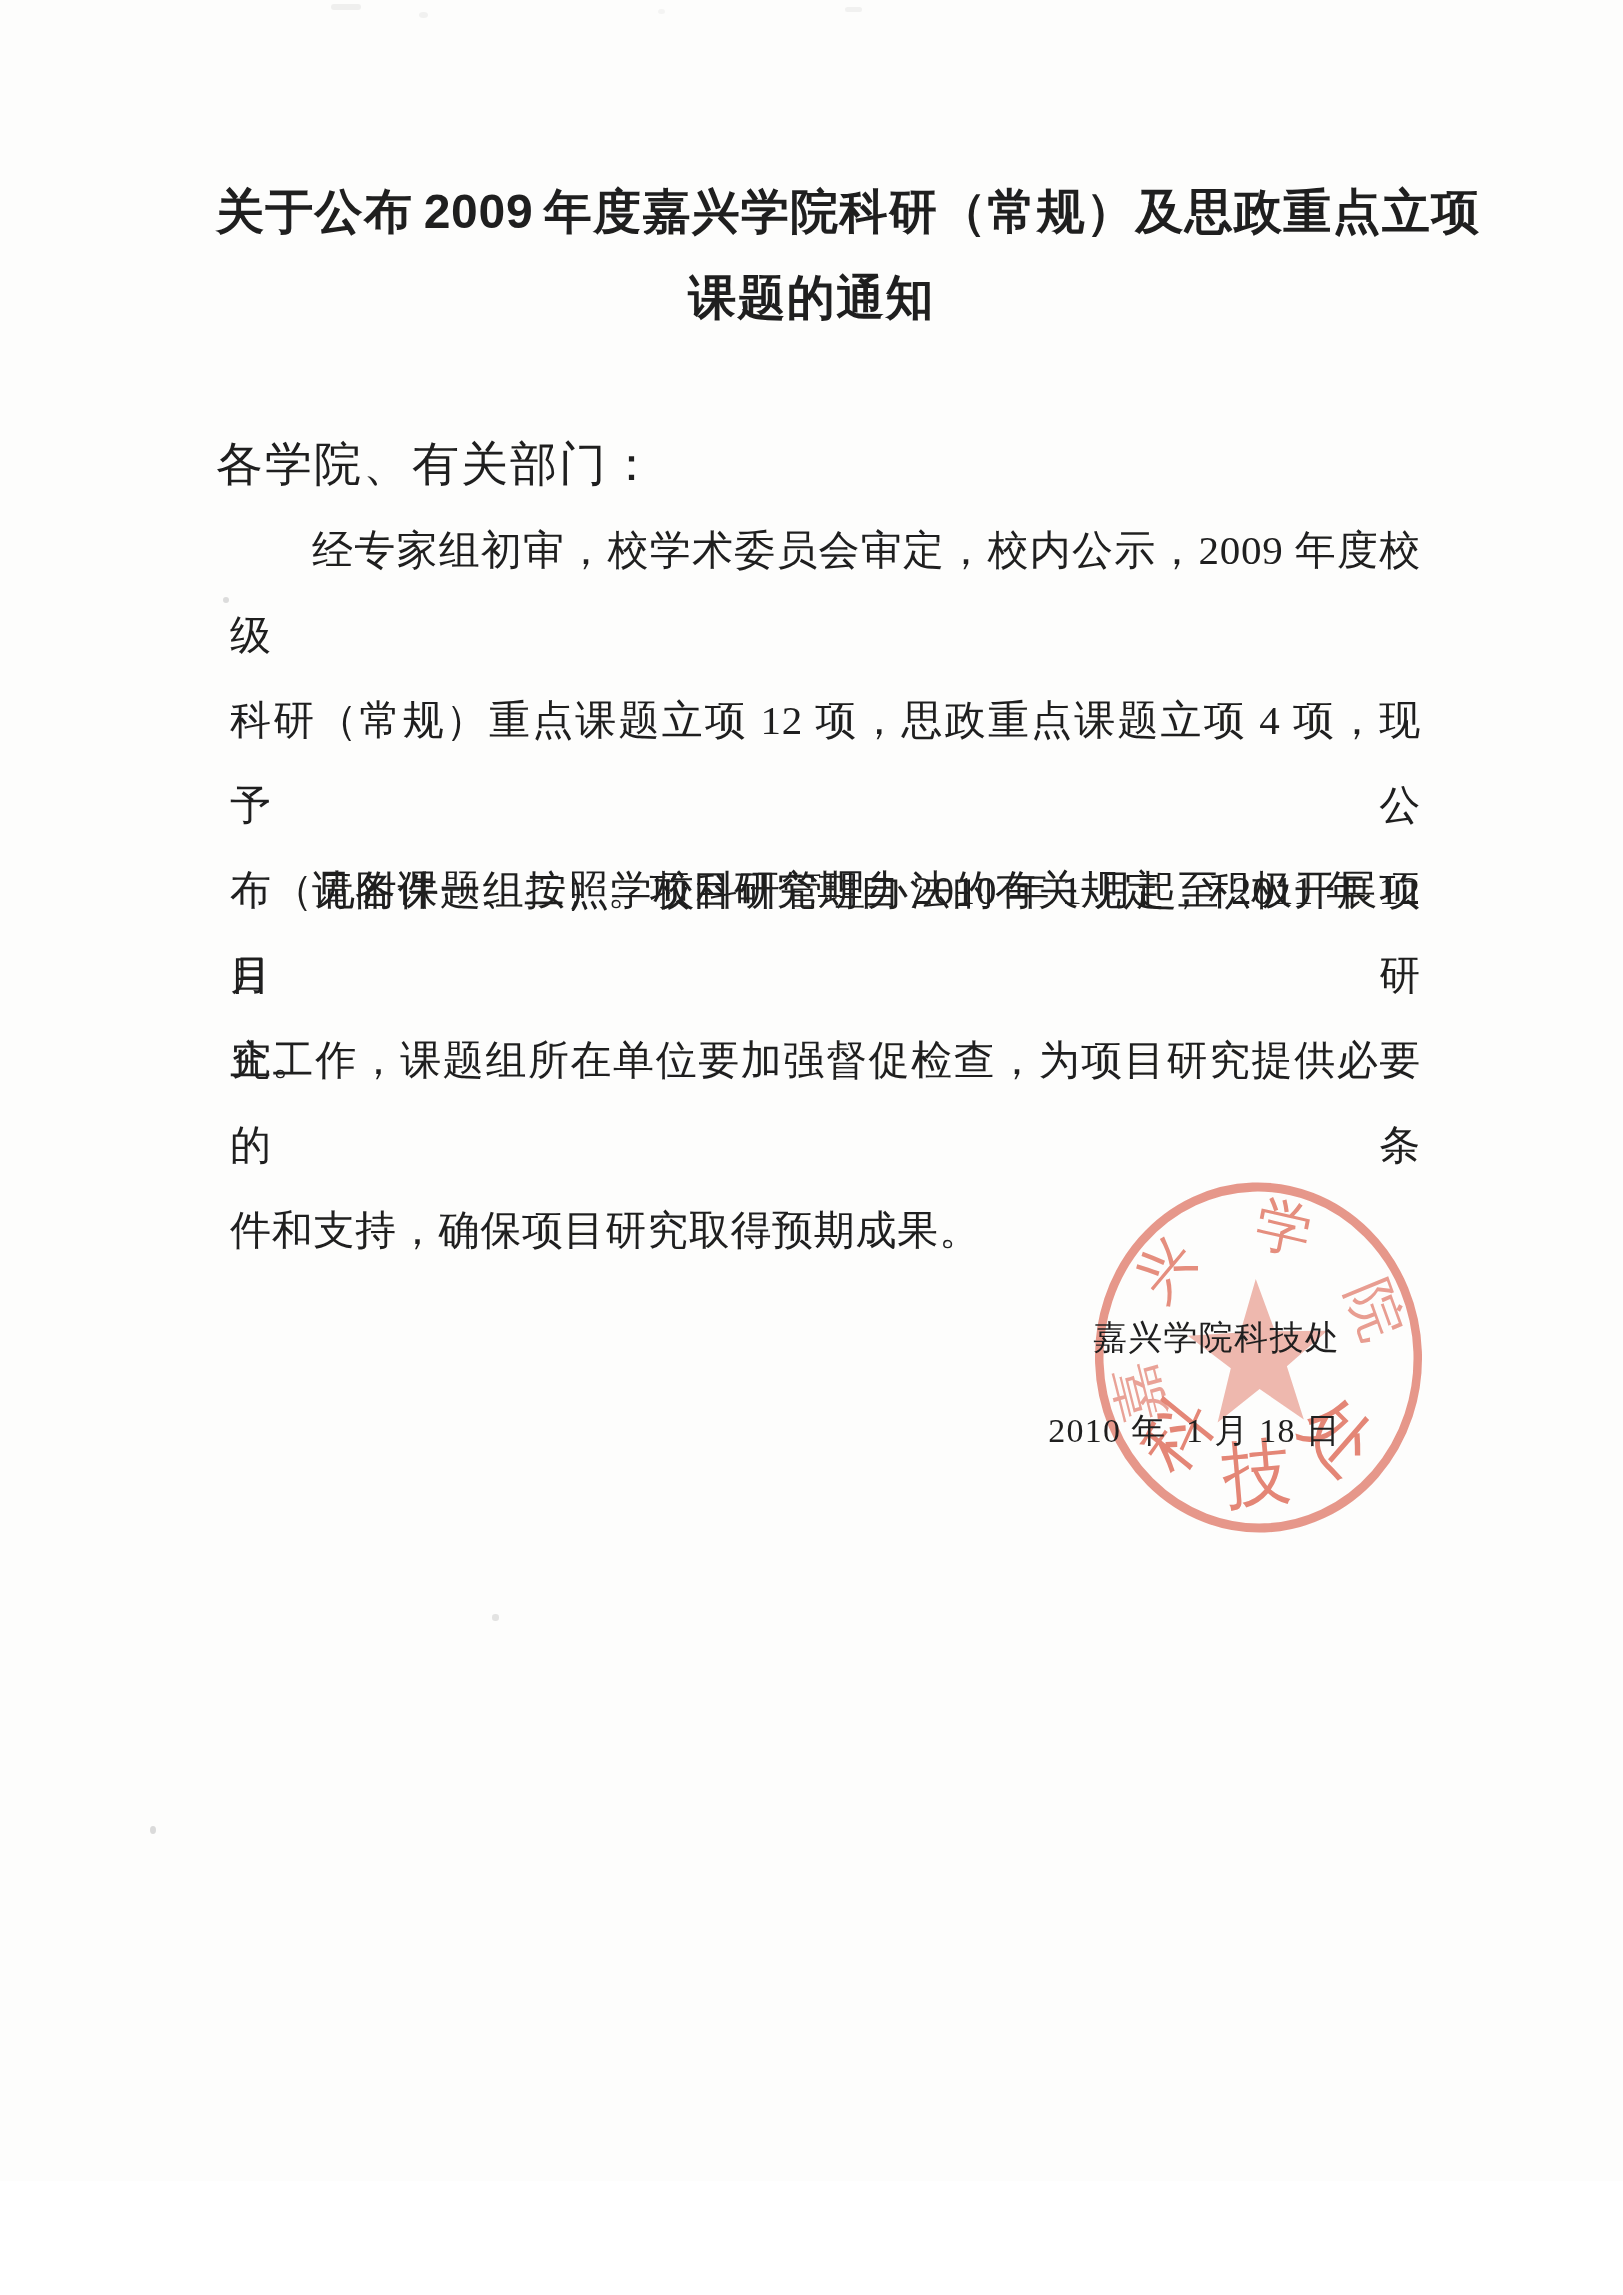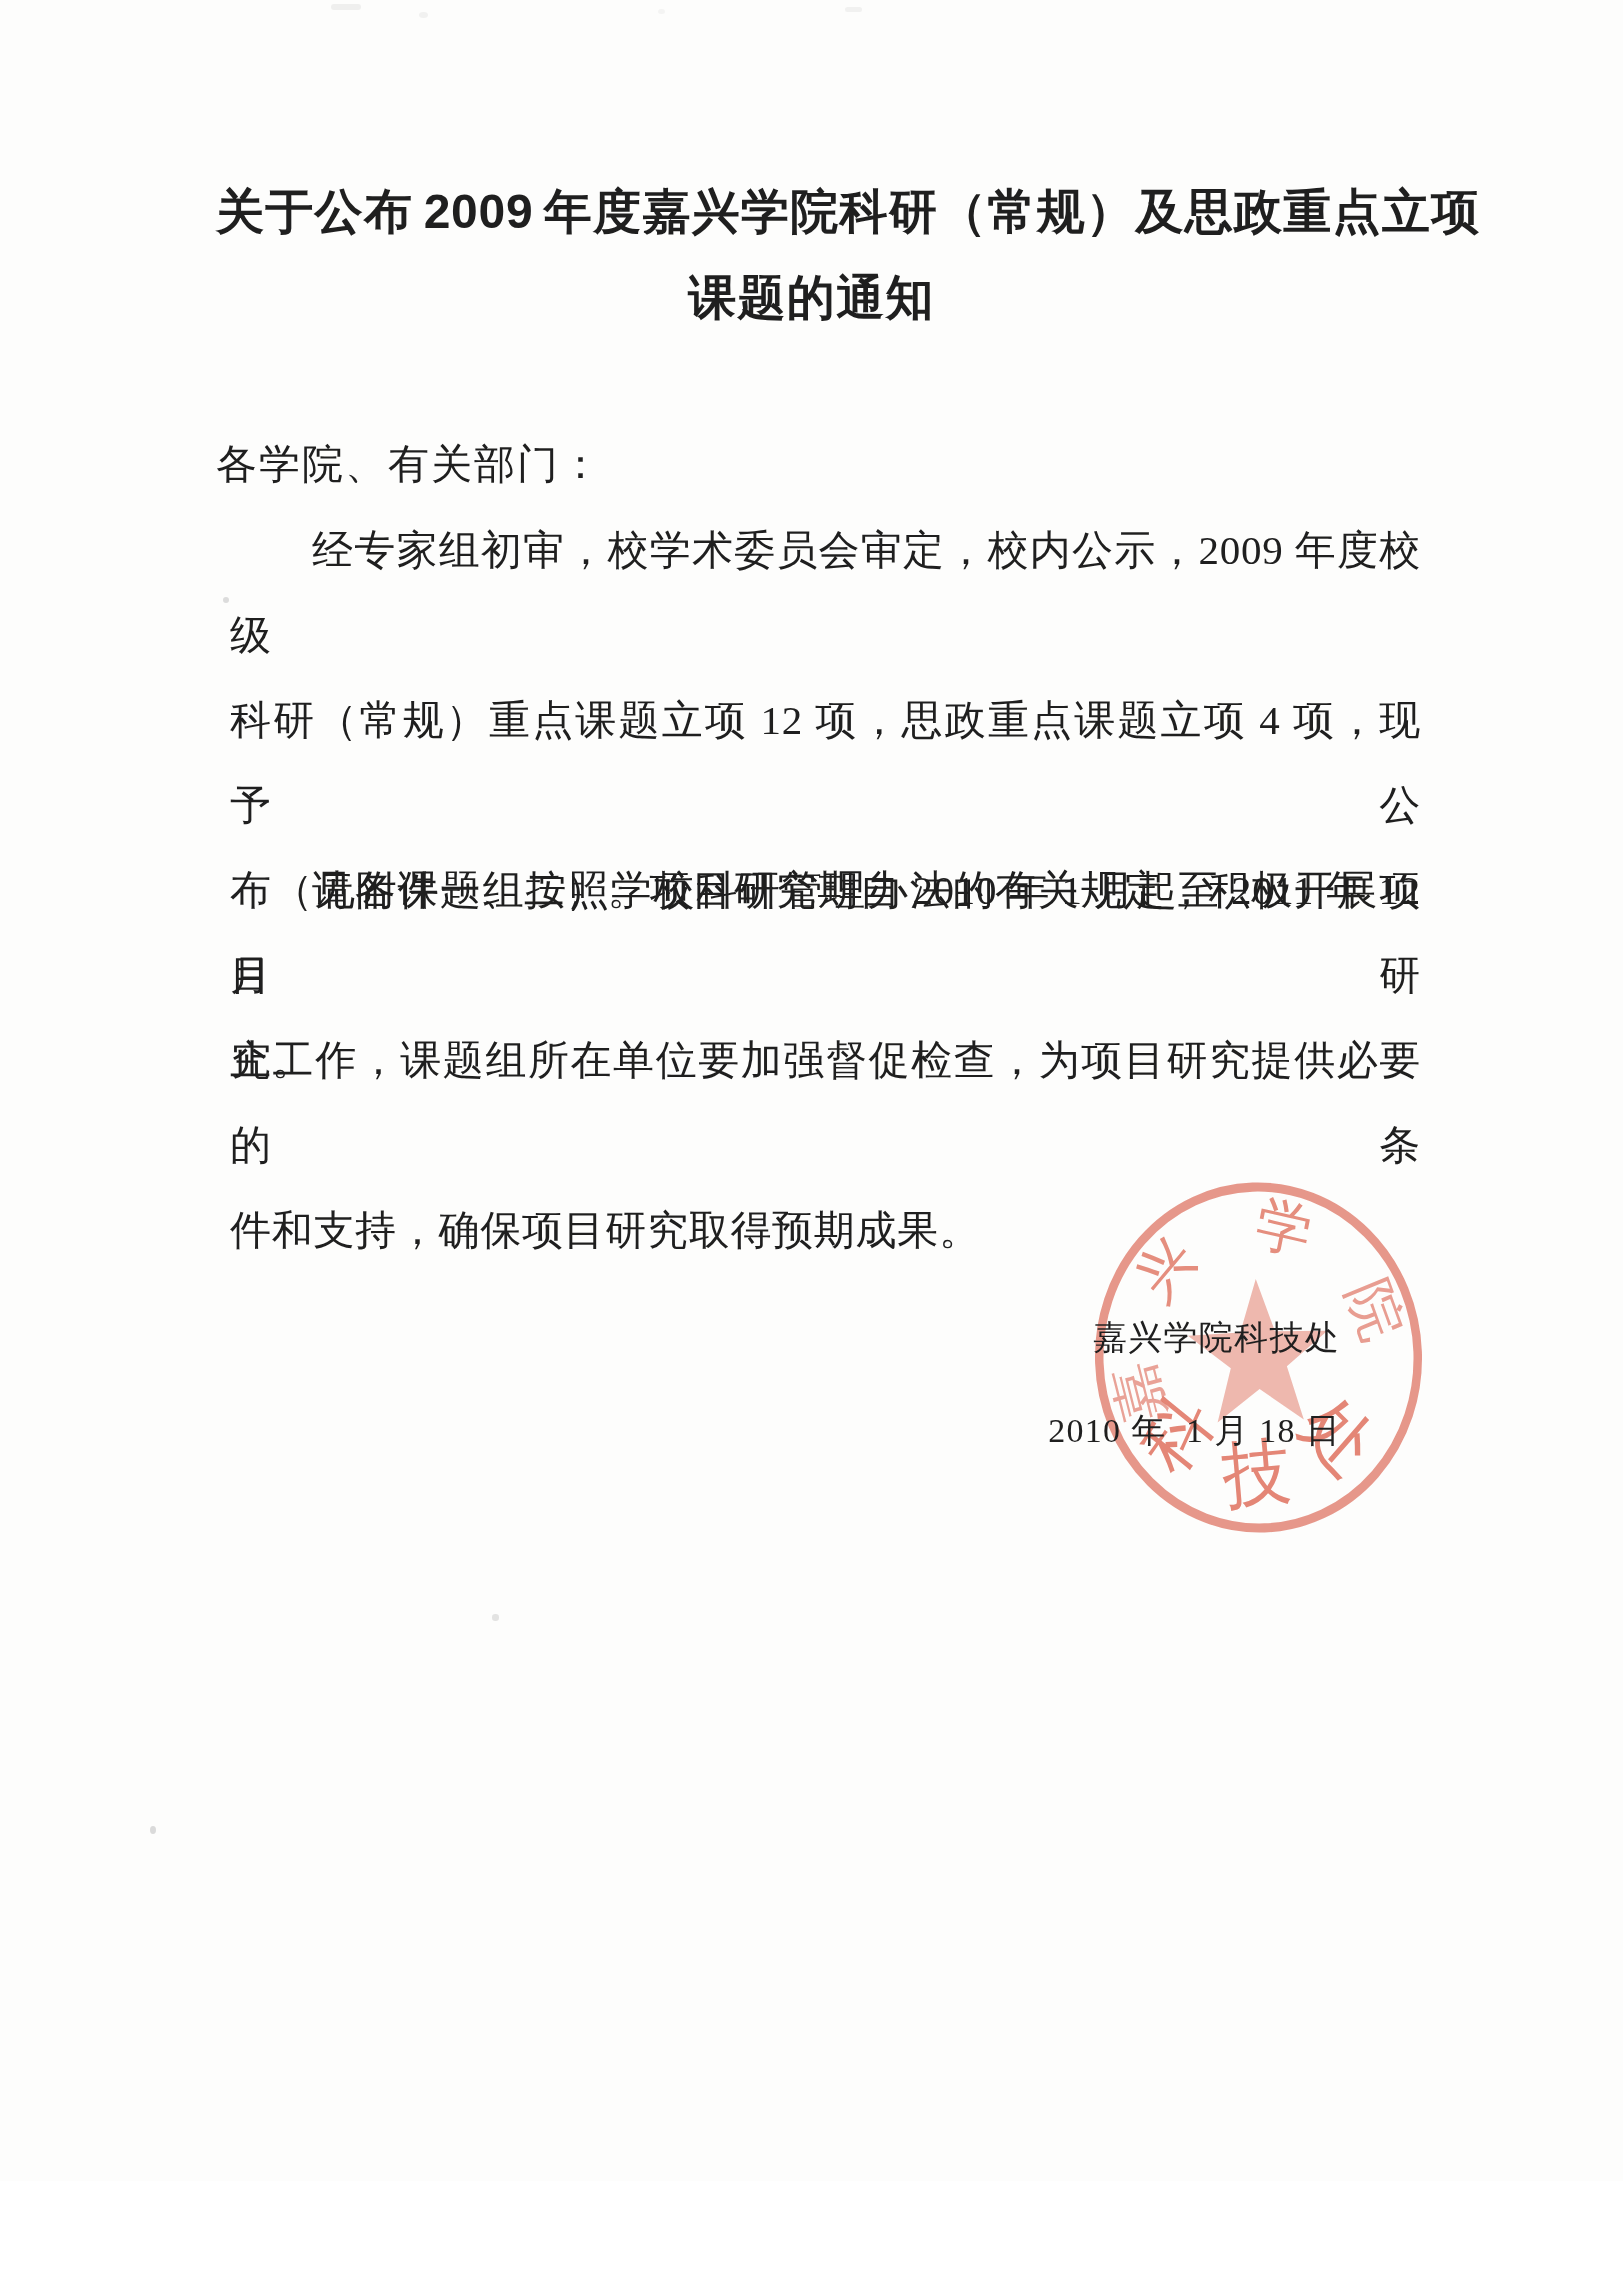--- a/index.html
+++ b/index.html
@@ -35,21 +35,21 @@
     font-weight: bold;
     margin: 0 10.5px;
     letter-spacing: 0.7px;
   }
   
   .salutation {
     position: absolute;
     left: 216px;
     top: 444px;
     width: 1191px;
-    font-size: 41px;
+    font-size: 47px;
     line-height: 41px;
     letter-spacing: 2px;
     white-space: nowrap;
   }
   .para {
     position: absolute;
     left: 230px;
     width: 1191px;
     font-size: 41px;
     line-height: 85px;

